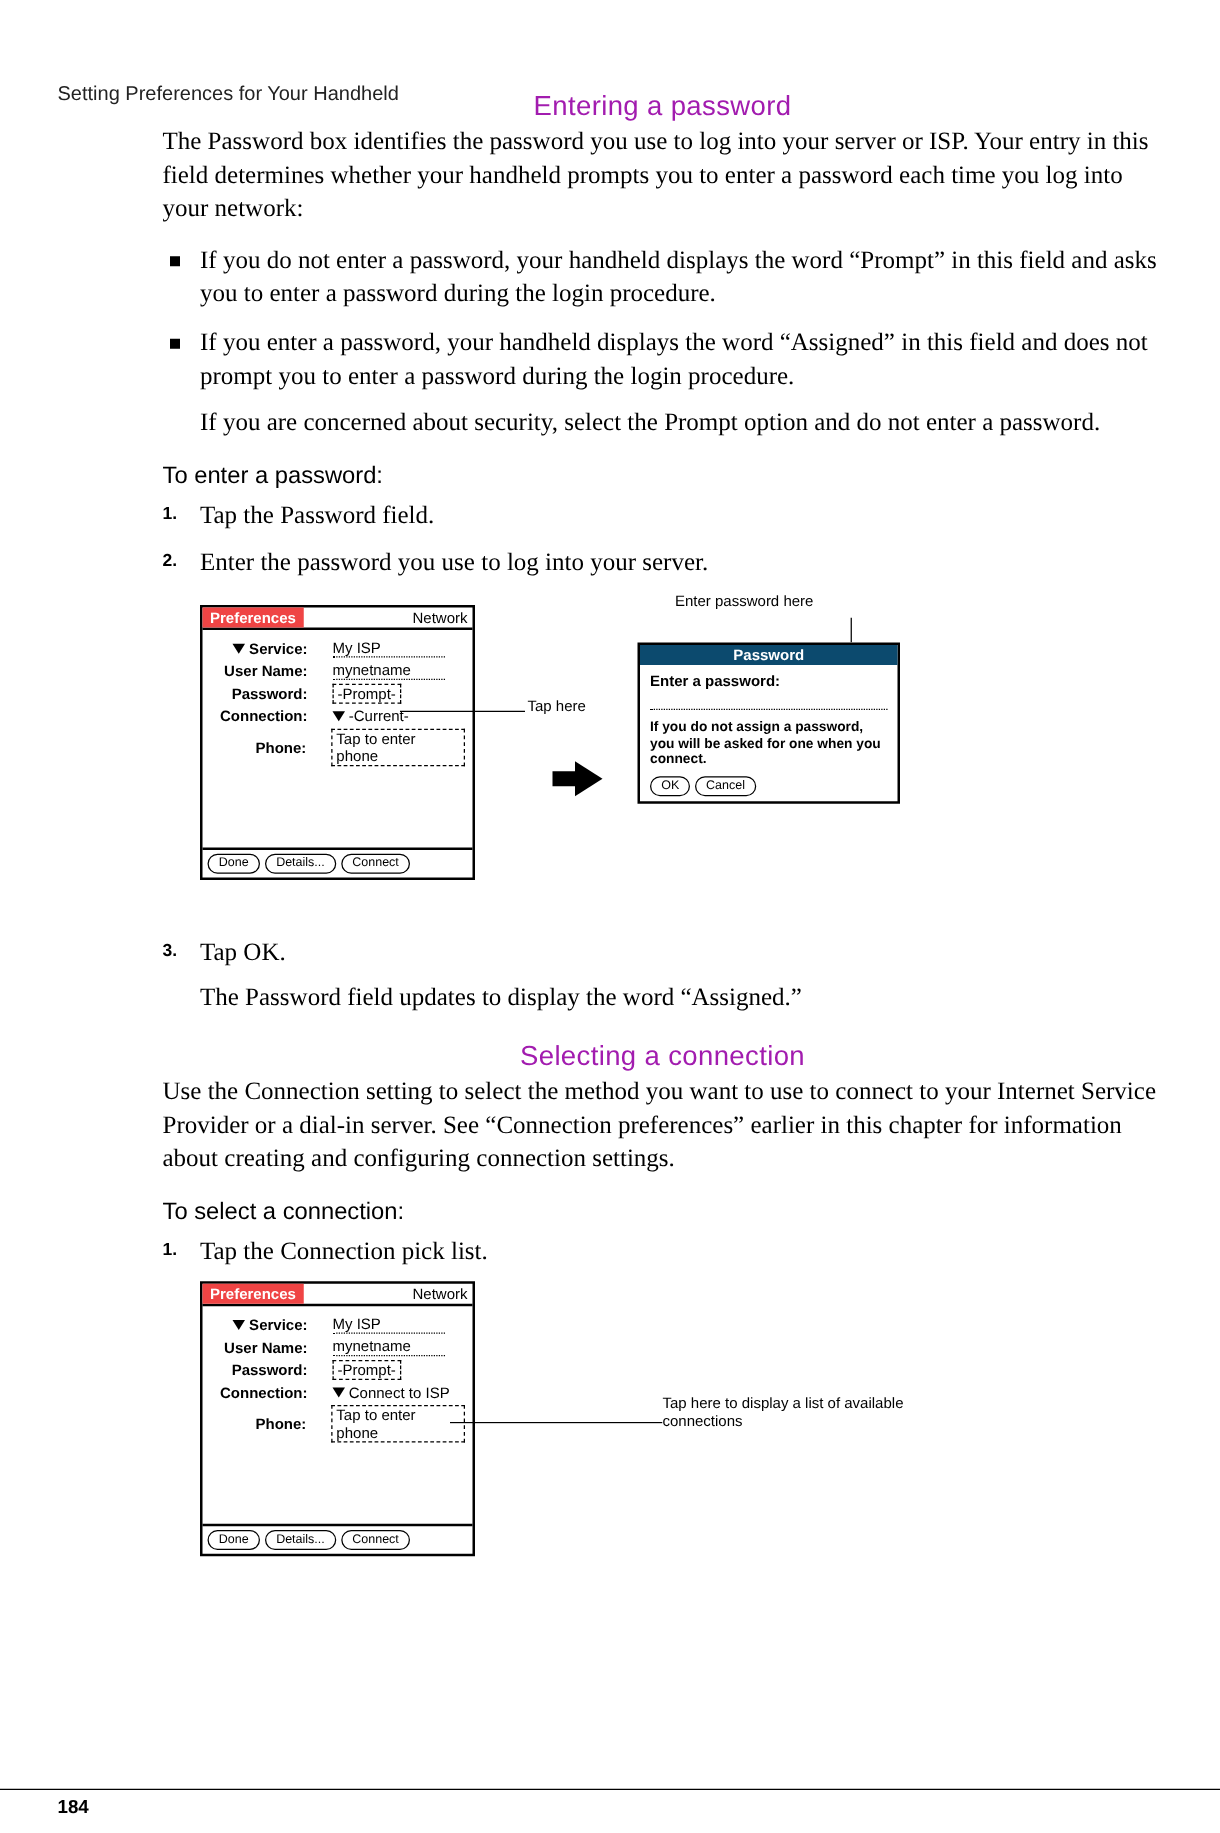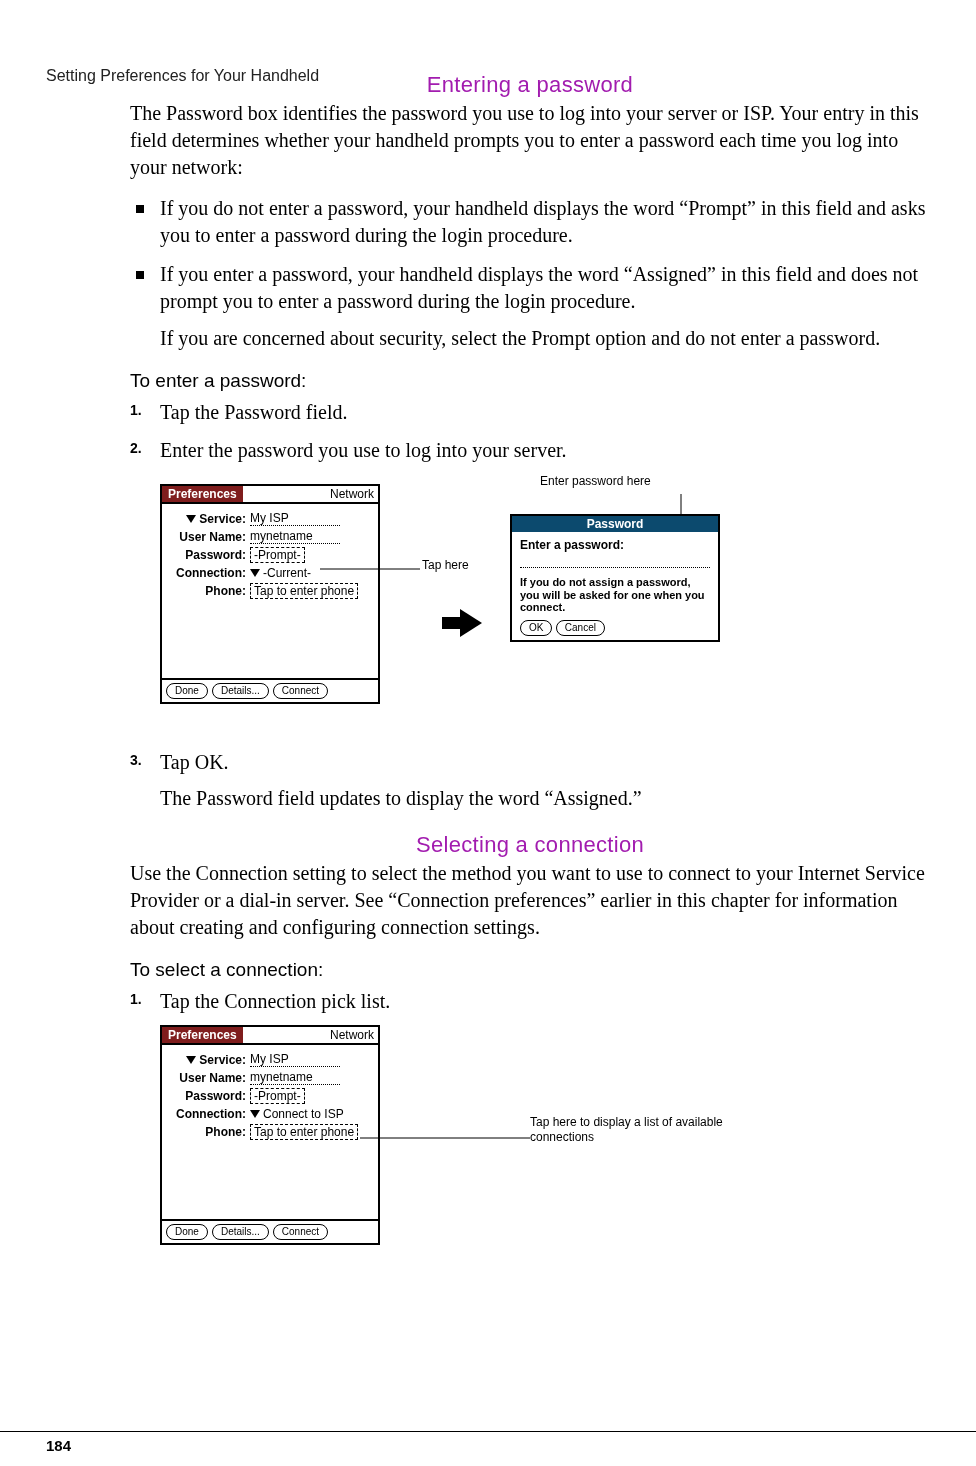--- a/index.html
+++ b/index.html
@@ -67,27 +67,27 @@
   .screen {
     position:absolute; border:2px solid #000; background:#fff;
     font-family: Arial, Helvetica, sans-serif;
     font-size: 12px;
   }
   .screen .titlebar {
     display:flex; justify-content:space-between; align-items:center;
     height:18px; border-bottom:2px solid #000;
   }
   .screen .titlebar .tab {
-    background:#7f1d1d; color:#fff; font-weight:bold; padding:1px 6px;
+    background:#ef4444; color:#fff; font-weight:bold; padding:1px 6px;
     font-size:12px;
   }
   .screen .titlebar .right { font-size:12px; padding-right:4px; }
   .screen .body { padding:4px 6px; }
   .screen .row { display:flex; align-items:center; margin:3px 0; }
-  .screen .lbl { width:78px; text-align:right; font-weight:bold; font-size:12px; margin-right:4px; }
+  .screen .lbl { width:78px; text-align:right; font-weight:bold; font-size:12px; margin-right:20px; }
   .screen .val { font-size:12px; }
   .dotted { border-bottom:1px dotted #000; display:inline-block; min-width:90px; }
   .dashbox { border:1px dashed #000; padding:0 3px; display:inline-block; font-size:11px; }
   .tri { display:inline-block; width:0; height:0; border-left:5px solid transparent; border-right:5px solid transparent; border-top:8px solid #000; margin-right:3px; vertical-align:middle;}
   .screen .footer {
     border-top:2px solid #000; padding:2px 4px; display:flex; gap:4px;
     position:absolute; bottom:0; left:0; right:0; height:24px; align-items:center;margin-top:17px;
   }
   .pillbtn {
     border:1px solid #000; border-radius:9px; padding:0 8px; font-size:10px;

